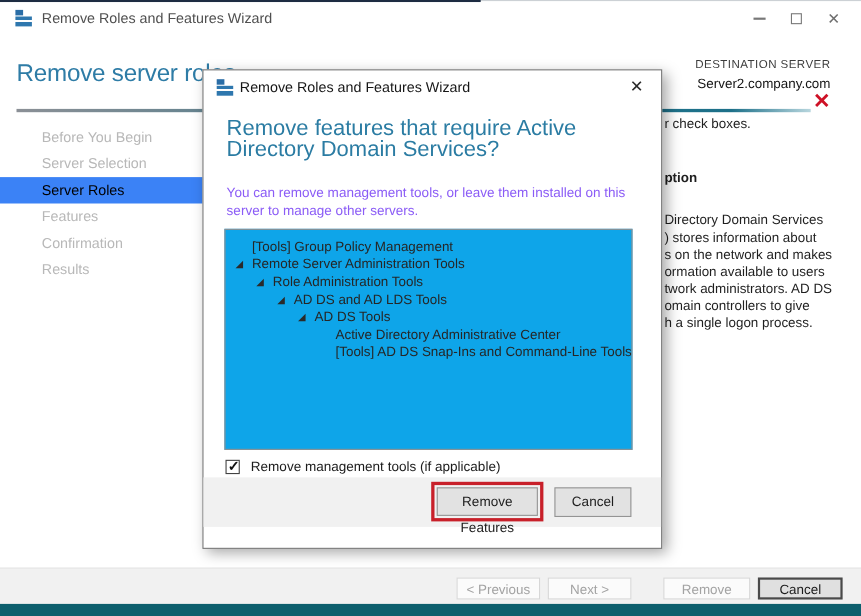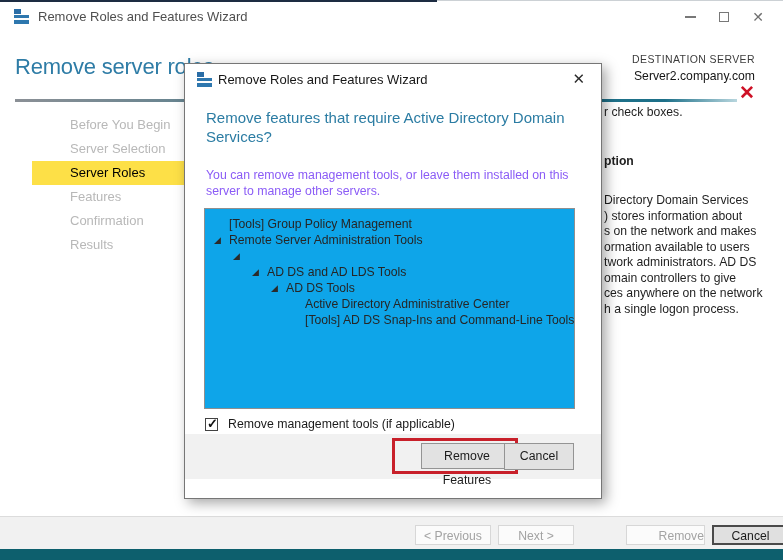--- a/index.html
+++ b/index.html
@@ -33,76 +33,76 @@
                   background:linear-gradient(to right,#8b9096 0%,#64838f 25%,#22758c 60%,#1d7089 90%,#b8d6de 100%); }
 
   
   .dest { position:absolute; right:28px; top:53px; text-align:right; }
   .dest-label  { font-size:10.5px; letter-spacing:0.4px; color:#3c3c3c; }
   .dest-server { font-size:12.2px; color:#141414; margin-top:4px; }
   .status-x { position:absolute; left:739px; top:83px; font-size:19px; font-weight:bold;
               color:#ce1126; line-height:19px; }
 
   
-  .nav { position:absolute; left:0; top:113px; width:187px;padding-left:32px; }
+  .nav { position:absolute; left:0; top:113px; width:187px; }
   .nav-item { height:24px; line-height:24px; padding-left:38px; font-size:13px; color:#3c3c3c; cursor:default; }
   .nav-item.dim { color:#b8b8b8; }
-  .nav-item.selected { background:#fde047; color:#000; }
+  .nav-item.selected { background:#3b82f6; color:#000; }
 
   
   .fragments { position:absolute; left:604px; top:105px; width:178px;
                font-size:12.2px; color:#1f1f1f; }
   .frag { line-height:15.5px; white-space:nowrap; }
   .frag.frag-top  { margin-bottom:33px; }
   .frag.frag-bold { font-weight:bold; margin-bottom:24px; }
 
   
   .footer-sep  { position:absolute; left:0; right:0; top:516px; height:1px; background:#dcdcdc; }
   .footer-band { position:absolute; left:0; right:0; top:517px; height:32px; background:#f1f1f1;
                  padding:8px 0 0 415px; white-space:nowrap; }
   .btn { display:inline-block; vertical-align:top; height:20px; line-height:20px; text-align:center;
          font-size:12.2px; color:#1c1c1c; background:#e1e1e1; border:1px solid #9e9e9e;
          width:76px; margin-right:7px; cursor:default; }
   .btn.disabled { background:#fbfbfb; border-color:#d7d7d7; color:#a3a3a3; }
-  .btn.spaced { margin-left:45px; width:79px;text-align:right; }
+  .btn.spaced { margin-left:22px; width:79px; }
   .btn.focused { border:2px solid #4a4a4a; line-height:18px; width:77px; background:#e0e0e0; }
   .bottom-teal { position:absolute; left:0; right:0; top:549px; height:11px; background:#0d5f6d; }
 
   
   .dialog { position:absolute; left:184px; top:63px; width:418px; height:436px; background:#fff;
             border:1px solid #767676; box-shadow:4px 4px 12px rgba(0,0,0,0.35); }
   .dlg-titlebar { position:relative; height:32px; }
   .dlg-icon { position:absolute; left:12px; top:8px; width:16px; height:16px; }
   .dlg-icon .flag { position:absolute; left:0; top:0; width:7px; height:5px; background:#2a6da6; }
   .dlg-icon .box  { position:absolute; left:0; bottom:1px; width:15px; height:9px;
                     background:linear-gradient(#2e77ae 0 3px, #fdfdfd 3px 5px, #2e77ae 5px 100%); }
   .dlg-title { position:absolute; left:33px; top:8px; font-size:13px; color:#161616; }
   .dlg-close { position:absolute; right:16px; top:6px; font-size:15px; color:#2b2b2b; cursor:default; }
-  .dlg-heading { position:absolute; left:21px; top:44px; width:390px; font-size:15px;
+  .dlg-heading { position:absolute; left:21px; top:44px; width:390px; font-size:20px;
                  line-height:19px; color:#2b7ca3; }
   .dlg-body { position:absolute; left:21px; top:103px; width:390px; font-size:12.3px;
               line-height:16px; color:#8b5cf6; }
 
   .listbox { position:absolute; left:19px; top:144px; width:371px; height:201px;
              border:1px solid #8f8f8f; background:#0ea5e9; padding-top:7px; overflow:hidden; }
   .tree-row { display:flex; align-items:center; height:16px; font-size:12.2px; color:#262626;
               padding-left:calc(9px + var(--lvl,0) * 19px); white-space:nowrap; cursor:default; }
   .tree-arrow { width:15px; font-size:9px; line-height:16px; color:#2a2a2a; flex:0 0 15px; }
   .tree-row.leaf .tree-arrow { visibility:hidden; }
 
   .chk-row { position:absolute; left:20px; top:352px; height:16px; display:flex; align-items:center; }
   .chk-box { width:13px; height:13px; border:1px solid #424242; background:#fff; position:relative; }
   .chk-mark { position:absolute; left:1px; top:-3px; font-size:13px; font-weight:bold; color:#111; }
   .chk-label { margin-left:10px; font-size:12.3px; color:#1b1b1b; }
 
   .dlg-footer { position:absolute; left:0; right:0; top:370px; height:45px; background:#f1f1f1; }
   .annotation-box { position:absolute; left:207px; top:4px; border:3px solid #c8202a; padding:2px; }
   .dlg-btn { height:26px; line-height:24px; text-align:center; font-size:12.3px; color:#1c1c1c;
              background:#e2e2e2; border:1px solid #949494; cursor:default; }
-  .dlg-btn.primary { width:92px;margin-left:24px; }
+  .dlg-btn.primary { width:92px; }
   .dlg-btn.cancel  { position:absolute; left:319px; top:9px; width:70px; height:27px; line-height:25px; }
 </style>
 </head>
 <body>
 
 <div class="screen">
 
   <div class="top-line"></div>
   <div class="top-accent"></div>
 
@@ -147,21 +147,20 @@
   <div class="fragments">
 
   <div class="frag frag-top">r check boxes.</div>
       <div class="frag frag-bold">ption</div>
       <div class="frag">Directory Domain Services</div>
       <div class="frag">) stores information about</div>
       <div class="frag">s on the network and makes</div>
       <div class="frag">ormation available to users</div>
       <div class="frag">twork administrators. AD DS</div>
       <div class="frag">omain controllers to give</div>
-      <div class="frag">ces anywhere on the network</div>
       <div class="frag">h a single logon process.</div>
     </div>
 
   <div class="footer-sep"></div>
   <div class="footer-band">
     
   <div class="btn disabled">&lt; Previous</div><div class="btn disabled">Next &gt;</div><div class="btn disabled spaced">Remove</div><div class="btn focused">Cancel</div></div>
   <div class="bottom-teal"></div>
 
   <div class="dialog">
@@ -182,20 +181,21 @@
     <div class="tree-row leaf" style="--lvl: 0;">
           <span class="tree-arrow">◢</span>
           <span class="tree-label">[Tools] Group Policy Management</span>
         </div>
         <div class="tree-row expanded" style="--lvl: 0;">
           <span class="tree-arrow">◢</span>
           <span class="tree-label">Remote Server Administration Tools</span>
         </div>
         <div class="tree-row expanded" style="--lvl: 1;">
           <span class="tree-arrow">◢</span>
+          <span class="tree-label">Role Administration Tools</span>
         </div>
         <div class="tree-row expanded" style="--lvl: 2;">
           <span class="tree-arrow">◢</span>
           <span class="tree-label">AD DS and AD LDS Tools</span>
         </div>
         <div class="tree-row expanded" style="--lvl: 3;">
           <span class="tree-arrow">◢</span>
           <span class="tree-label">AD DS Tools</span>
         </div>
         <div class="tree-row leaf" style="--lvl: 4;">

